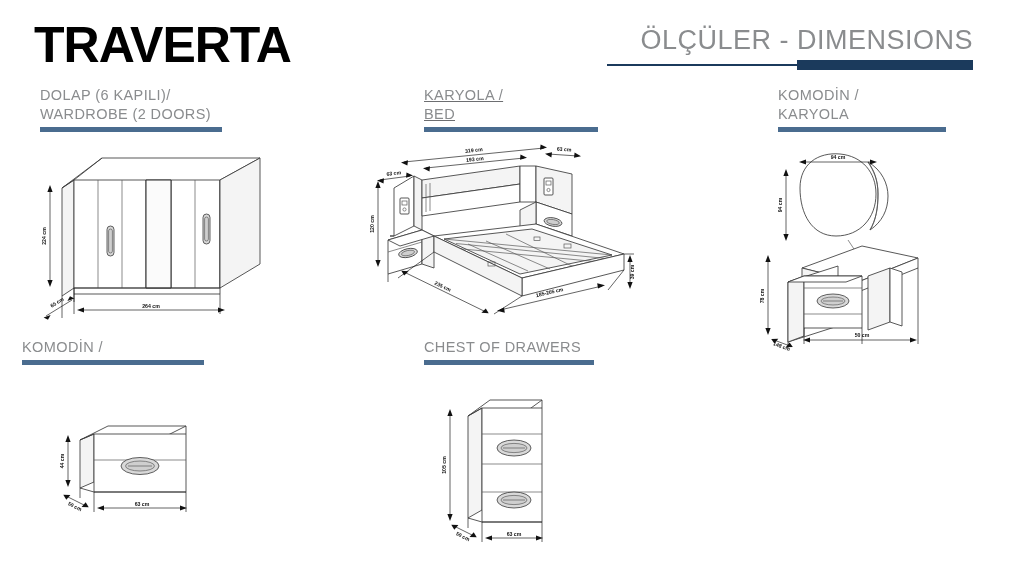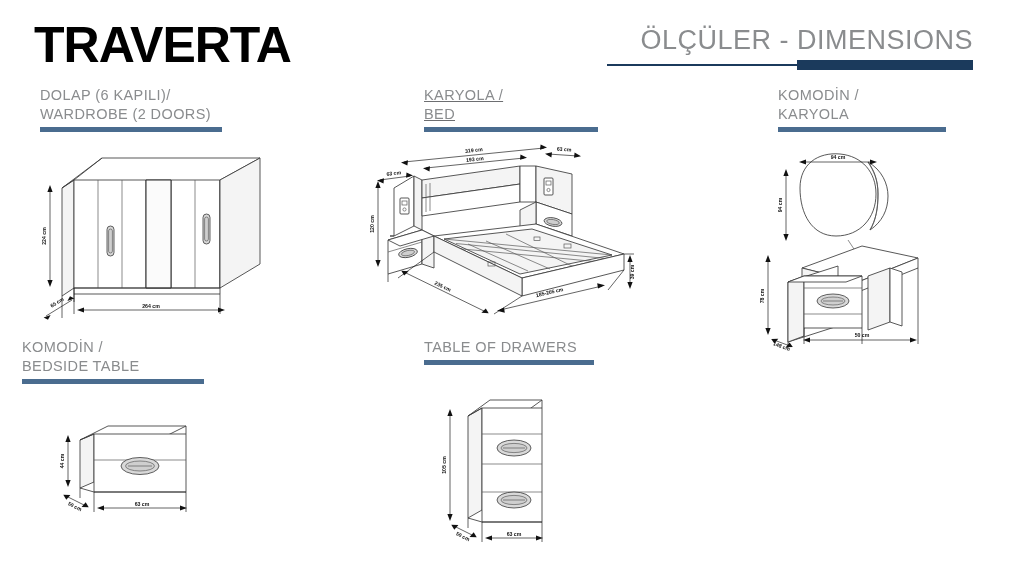--- a/index.html
+++ b/index.html
@@ -274,21 +274,20 @@
     <polygon class="arrhead" points="51,204 58,201.4 58,206.6"></polygon>
     <polygon class="arrhead" points="165,204 158,201.4 158,206.6"></polygon>
     <text class="dimtxt" x="110" y="201" text-anchor="middle">50 cm</text>
 
     <path class="dim" d="M36,206 L36,212 M110,192 L110,208 M166,132 L166,208 M52,192 L52,208"></path>
   </svg>
   </div>
 
   <div class="cap" style="left:22px;top:338px;width:182px;">
     <div class="l1">KOMODİN /</div>
-    <div class="l2">BEDSIDE TABLE</div>
     <div class="bar"></div>
   </div>
 
   <div style="position:absolute;left:26px;top:412px;">
   <svg width="180" height="110" viewBox="0 0 180 110">
 
     <path class="face" d="M54,28 L82,14 L160,14 L132,28 Z"></path>
 
     <path class="faceg" d="M54,28 L54,76 L68,70 L68,22 Z"></path>
 
@@ -316,21 +315,21 @@
     <path class="dim" d="M40,84 L60,94"></path>
     <polygon class="arrhead" points="37.3,82.8 44.4,83 40.3,87.7"></polygon>
     <polygon class="arrhead" points="62.7,95.2 55.6,95 59.7,90.3"></polygon>
     <text class="dimtxt" x="48" y="96" transform="rotate(27 48 96)" text-anchor="middle">50 cm</text>
 
     <path class="dim" d="M54,76 L54,86 M68,80 L68,100 M160,80 L160,100"></path>
   </svg>
   </div>
 
   <div class="cap" style="left:424px;top:338px;width:170px;">
-    <div class="l2">TABLE OF DRAWERS</div>
+    <div class="l2">CHEST OF DRAWERS</div>
     <div class="bar"></div>
   </div>
 
   <div style="position:absolute;left:420px;top:390px;">
   <svg width="190" height="160" viewBox="0 0 190 160">
 
     <path class="face" d="M48,26 L70,10 L122,10 L100,26 Z"></path>
 
     <path class="faceg" d="M48,26 L48,128 L62,120 L62,18 Z"></path>
 

